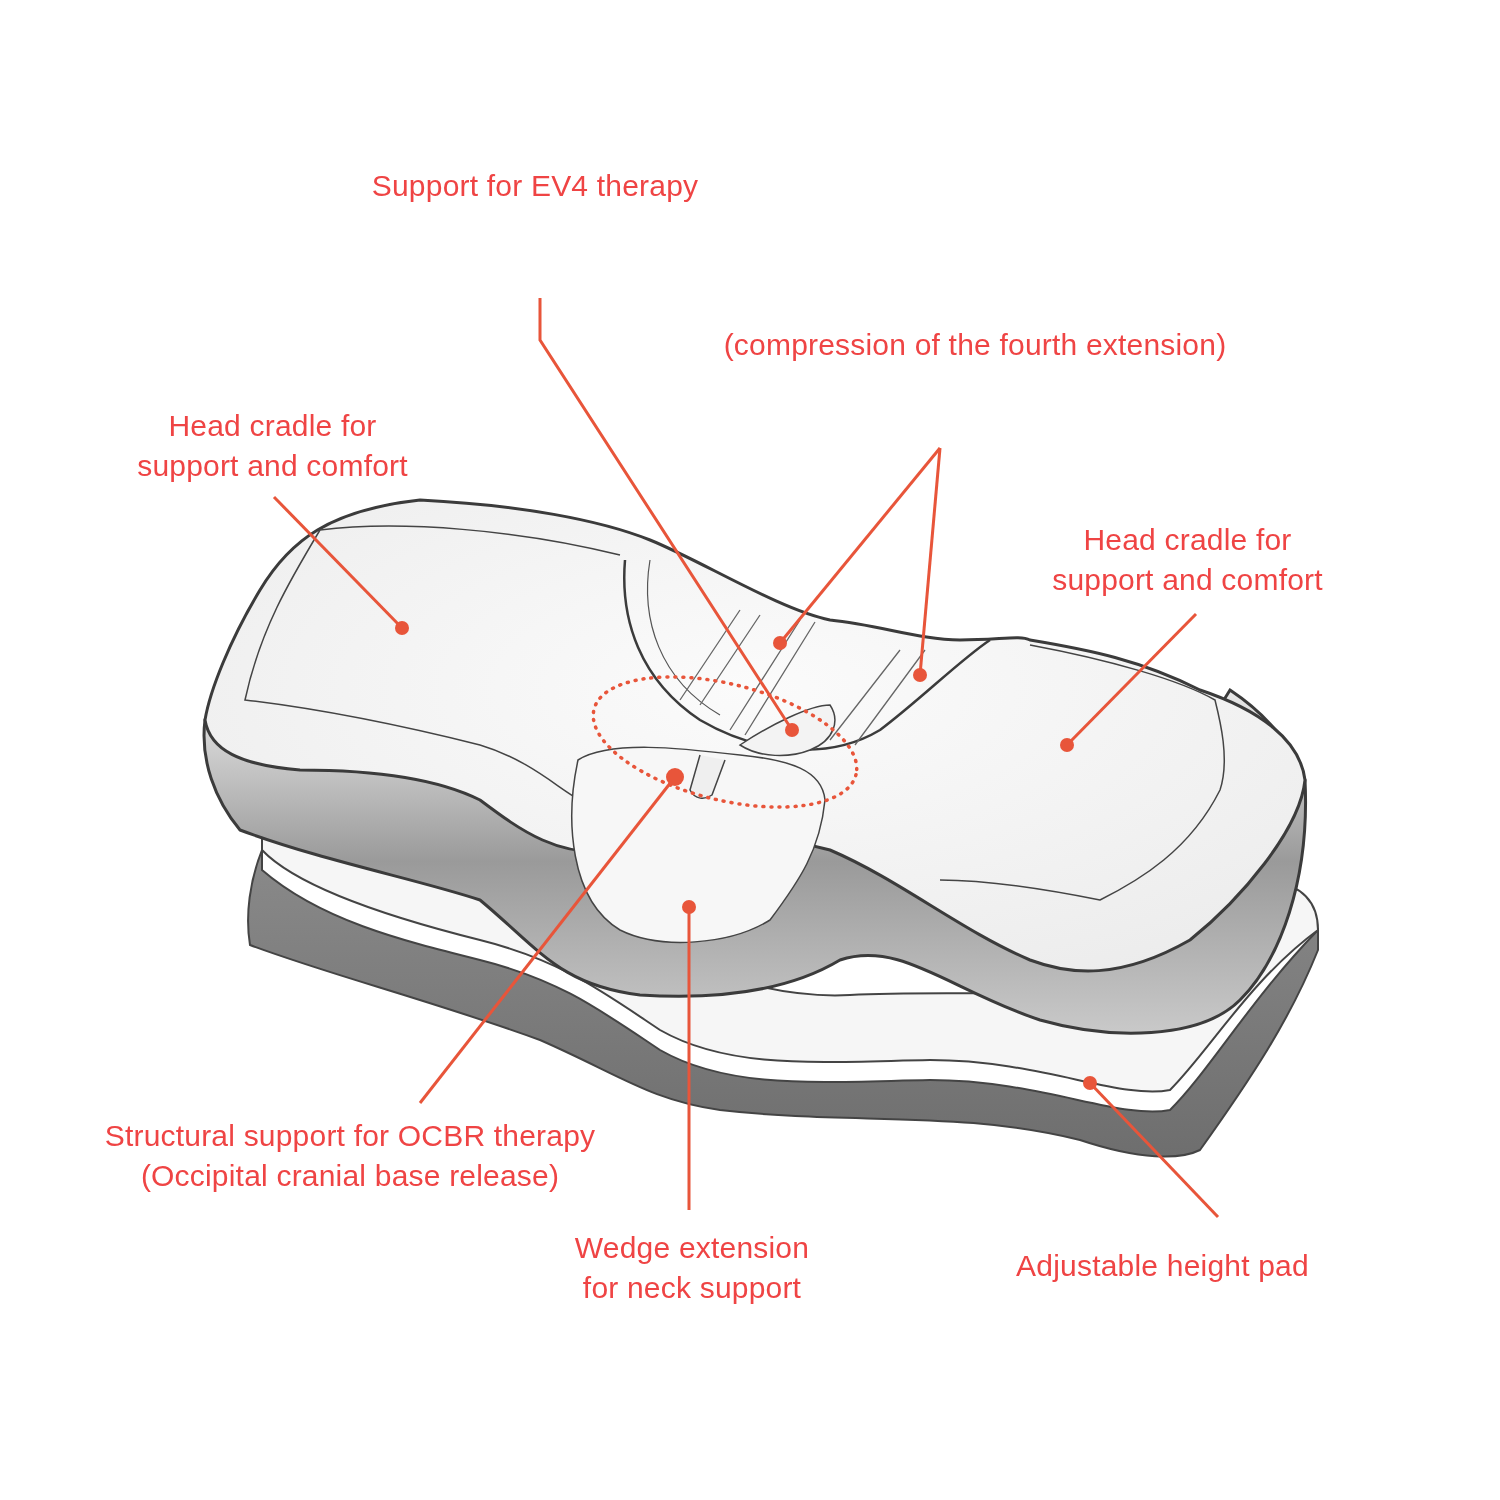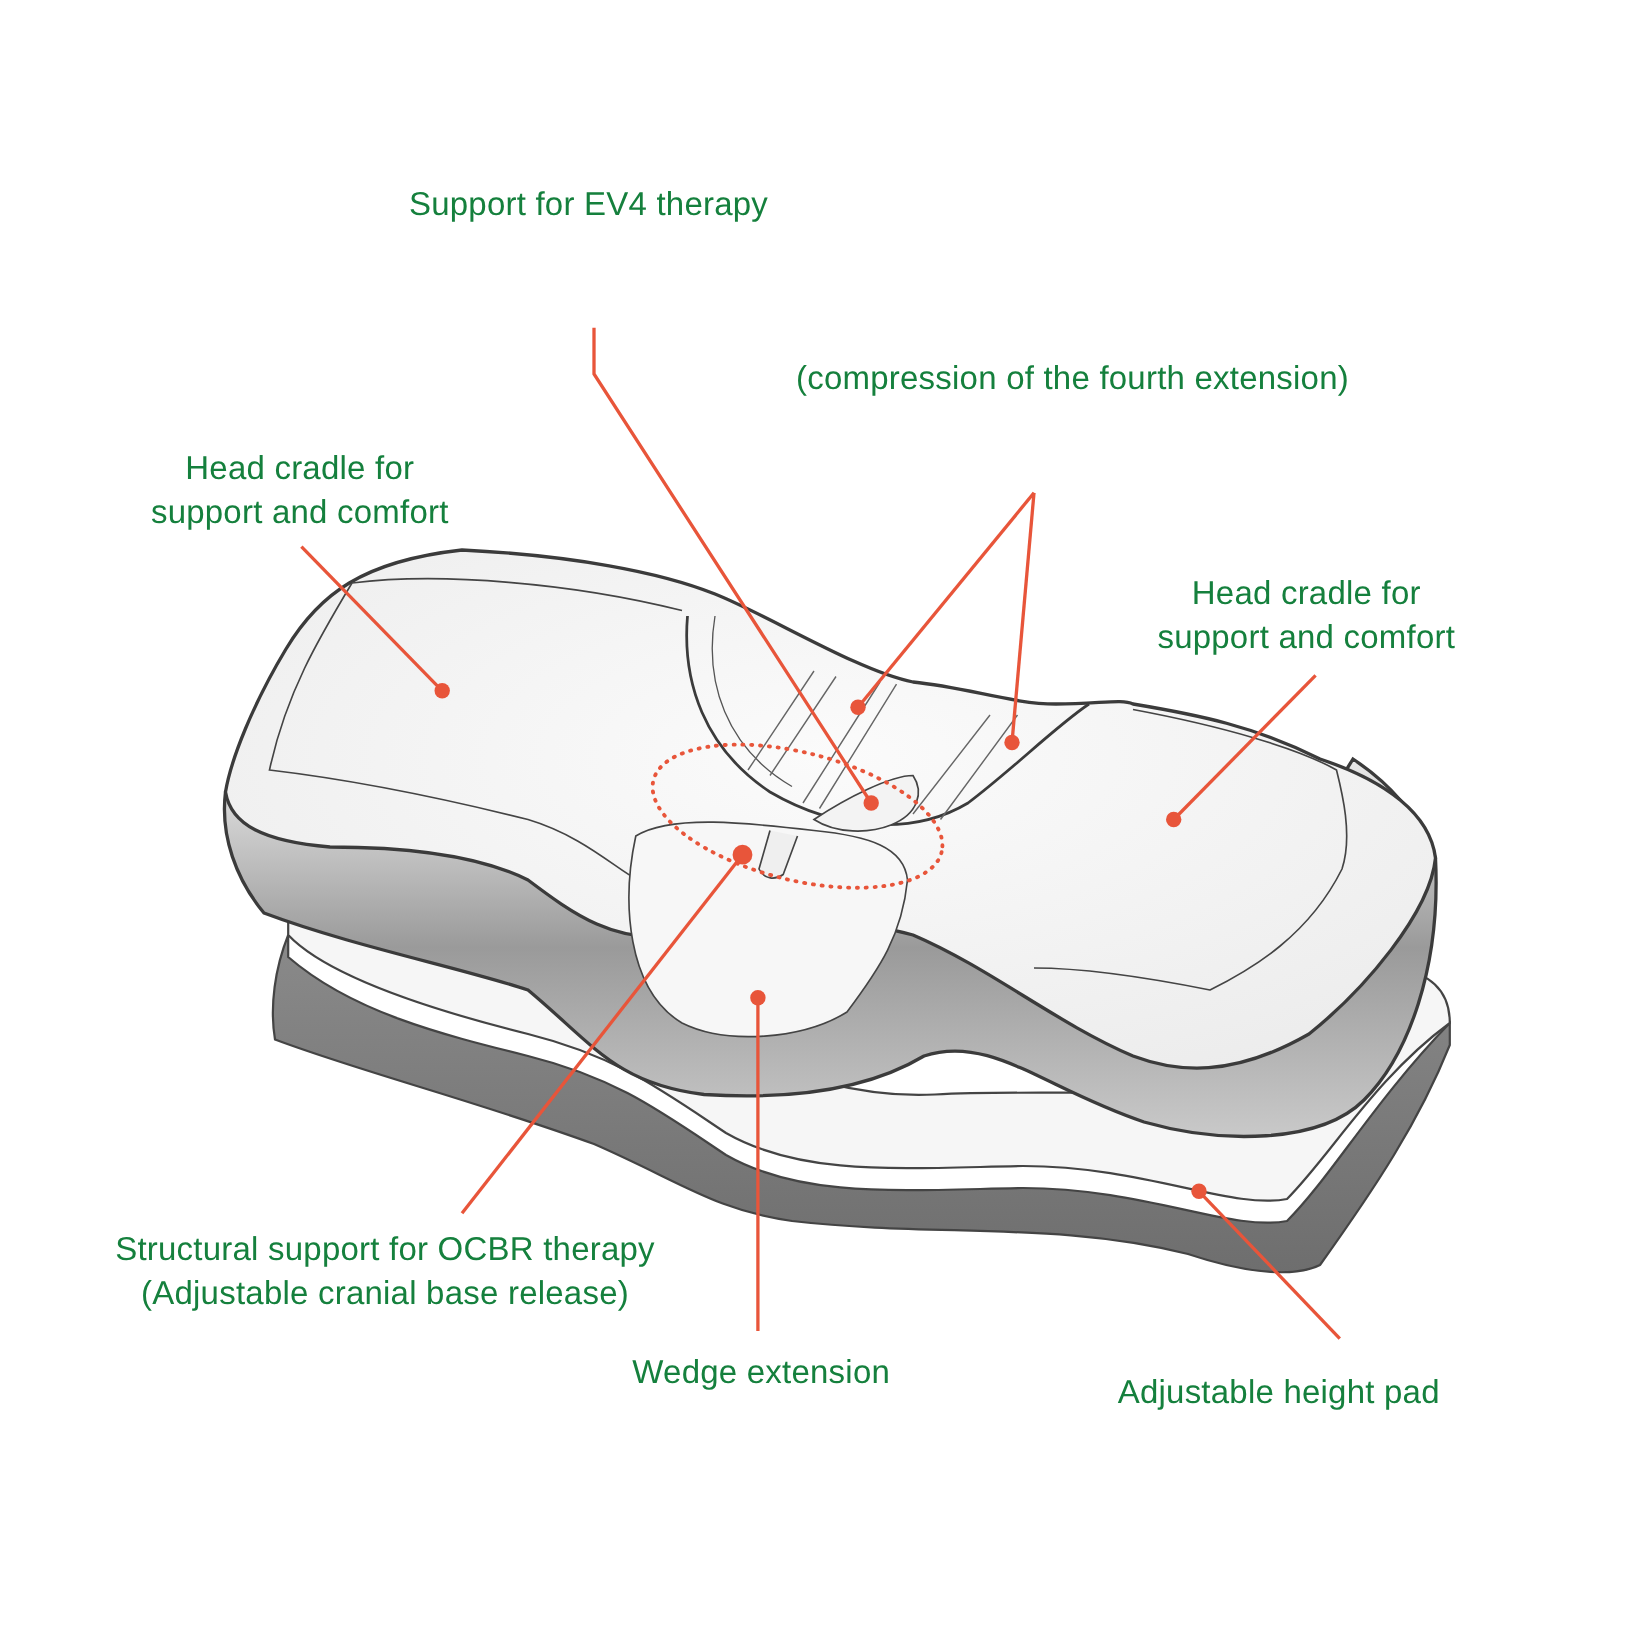--- a/index.html
+++ b/index.html
@@ -1,19 +1,19 @@
 <!DOCTYPE html>
 <html><head>
   <meta charset="utf-8">
   <style>
     html, body { margin:0; padding:0; background:#ffffff; }
     body { width:1500px; height:1500px; position:relative; overflow:hidden;
            font-family:"Liberation Sans", sans-serif; }
     #diagram { position:absolute; left:0; top:0; width:1500px; height:1500px; }
-    .label { position:absolute; text-align:center; color:#15803d; font-size:30px;
+    .label { position:absolute; text-align:center; color:#ef4444; font-size:30px;
              line-height:40px; font-weight:300; letter-spacing:0.2px; white-space:nowrap; }
     .label span { display:block; }
   </style>
 </head>
 <body>
 
 <svg id="diagram" viewBox="0 0 1500 1500" xmlns="http://www.w3.org/2000/svg">
   <defs>
     <linearGradient id="sideGrad" x1="0" y1="0" x2="0" y2="1">
       <stop offset="0" stop-color="#e9e9e9"></stop>
@@ -91,20 +91,21 @@
 <div class="label" style="left:120px; top:406px; width:305px;">
   <span>Head cradle for</span>
   <span>support and comfort</span>
 </div>
 <div class="label" style="left:1035px; top:520px; width:305px;">
   <span>Head cradle for</span>
   <span>support and comfort</span>
 </div>
 <div class="label" style="left:100px; top:1116px; width:500px;">
   <span>Structural support for OCBR therapy</span>
-  <span>(Adjustable cranial base release)</span>
+  <span>(Occipital cranial base release)</span>
 </div>
 <div class="label" style="left:552px; top:1228px; width:280px;">
   <span>Wedge extension</span>
+  <span>for neck support</span>
 </div>
 <div class="label" style="left:1000px; top:1246px; width:325px;">
   <span>Adjustable height pad</span>
 </div>
 
 </body></html>

